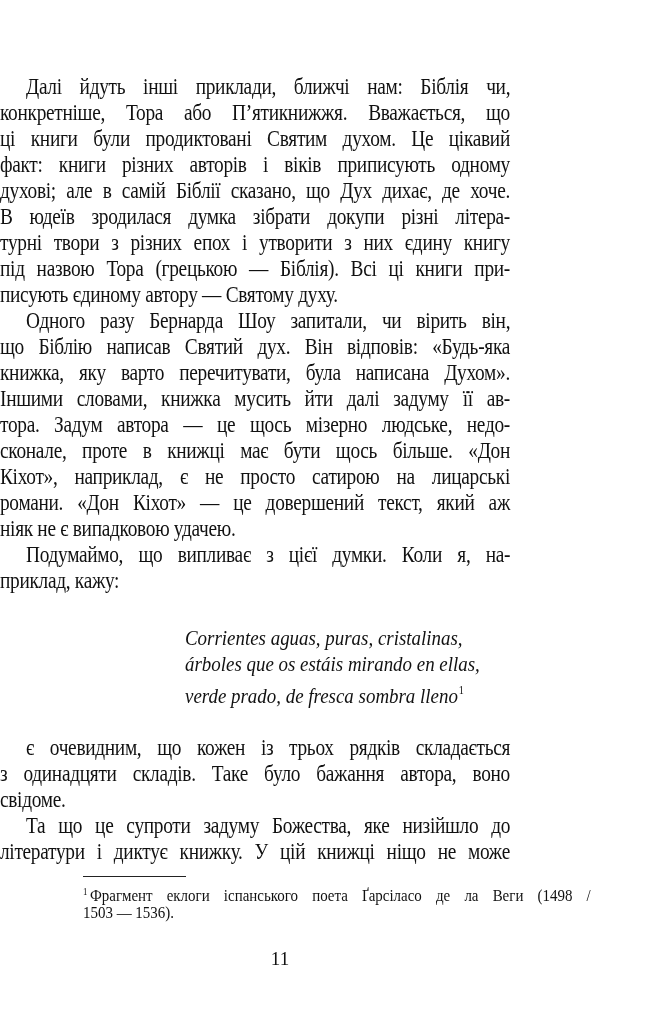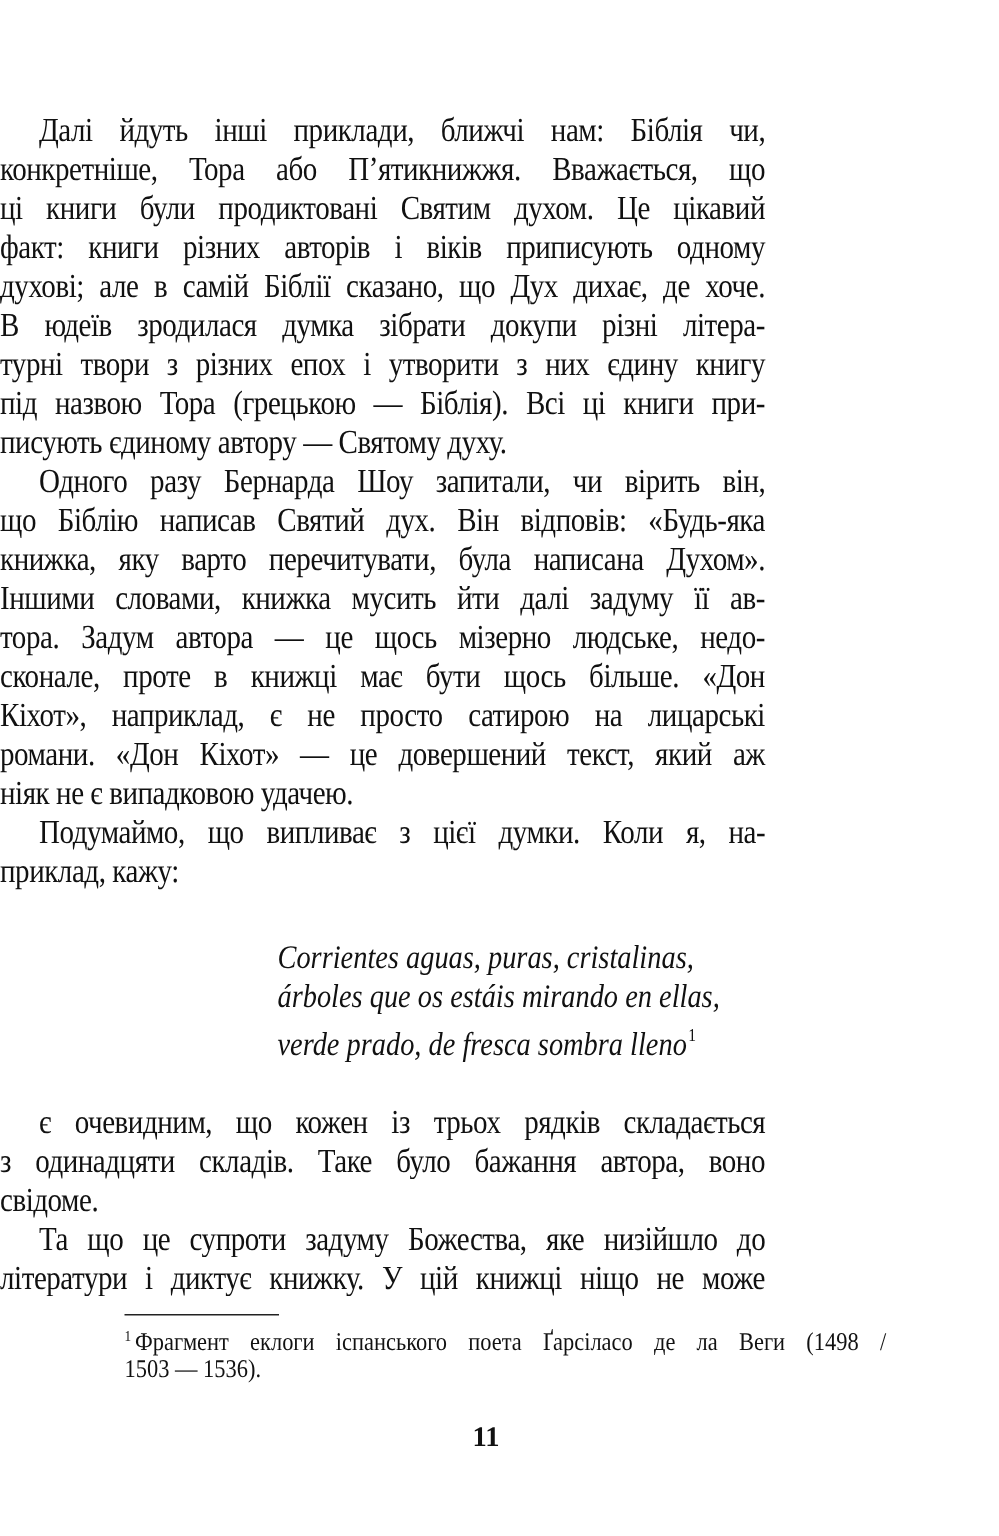--- a/index.html
+++ b/index.html
@@ -74,24 +74,23 @@
       font-size: 10px;
       vertical-align: 6px;
       margin-right: 3px;
     }
     .page-number {
       position: absolute;
       top: 948px;
       left: 0;
       width: 560px;
       text-align: center;
-      font-weight: bold;
+      font-weight: normal;
       font-size: 19px;
       line-height: 22px;
-      margin-left: 44px;
     }
   </style>
 </head>
 <body>
 
 <div>
 
   <div>
     <div class="line indent justify" style="top:74px;">Далі йдуть інші приклади, ближчі нам: Біблія чи,</div>
     <div class="line justify" style="top:100px;">конкретніше, Тора або П’ятикнижжя. Вважається, що</div>

